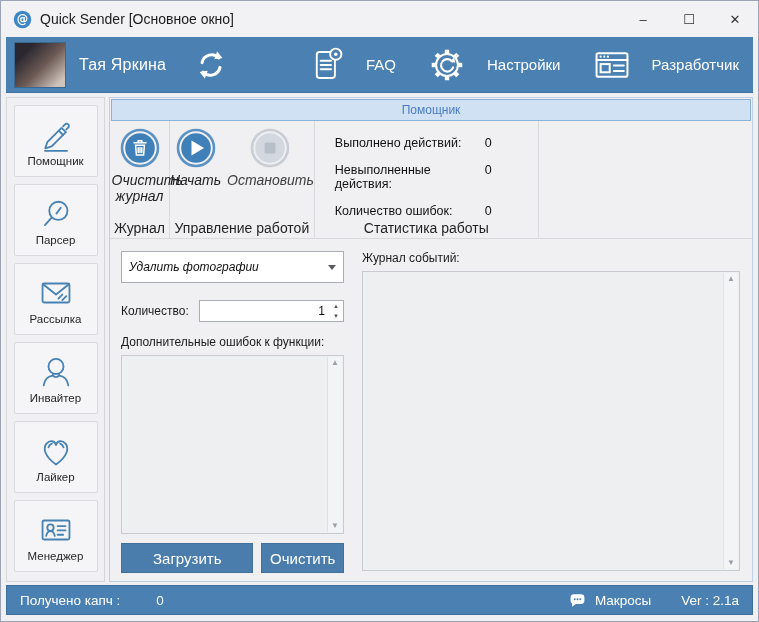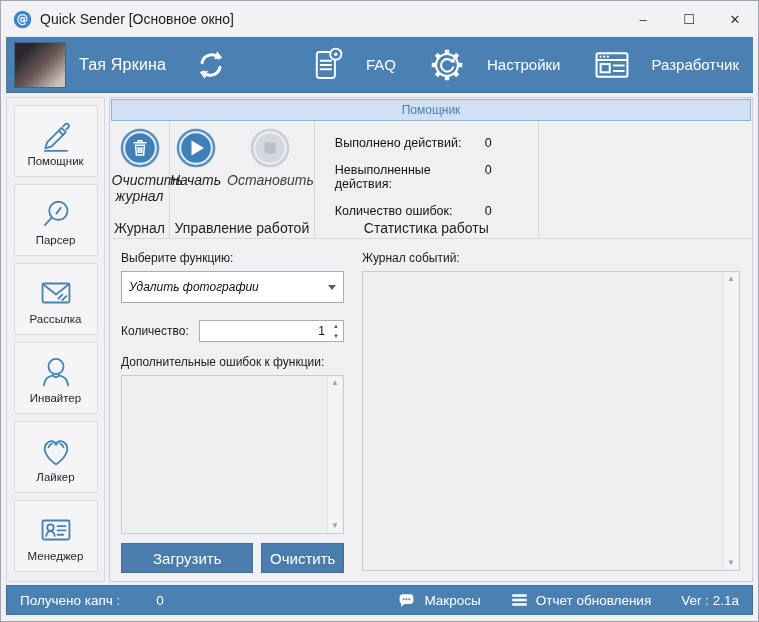--- a/index.html
+++ b/index.html
@@ -285,21 +285,20 @@
             </div>
             <div class="tgroup-label">Статистика работы</div>
           </div>
 
           <div class="tgroup g-rest"></div>
         </div>
 
         <div class="content">
 
           <div class="left-col">
-            <div class="flabel">Выберите функцию:</div>
             <div class="select">
               <span>Удалить фотографии</span>
               <span class="caret"></span>
             </div>
             <div class="qty-row">
               <span class="flabel">Количество:</span>
               <div class="numbox">
                 <span class="numval">1</span>
                 <div class="spinner">
                   <span class="spin">▲</span>
@@ -344,26 +343,18 @@
       <div class="status-right">
         <div class="s-item">
           <svg width="19" height="17" viewBox="0 0 30 27">
             <path d="M4 9 a5.5 5.5 0 0 1 5.5-5.5 h11 A5.5 5.5 0 0 1 26 9 v4.5 a5.5 5.5 0 0 1-5.5 5.5 h-8.5 l-5.5 4.5 v-5.2 A5.5 5.5 0 0 1 4 13.5 z" fill="#ffffff"></path>
             <circle cx="10.5" cy="11.5" r="1.6" fill="#4a80b2"></circle>
             <circle cx="15" cy="11.5" r="1.6" fill="#4a80b2"></circle>
             <circle cx="19.5" cy="11.5" r="1.6" fill="#4a80b2"></circle>
           </svg>
           <span>Макросы</span>
         </div>
-        <div class="s-item">
-          <svg width="17" height="14" viewBox="0 0 20 17">
-            <rect x="1" y="1.5" width="18" height="3" rx="1.2" fill="#ffffff"></rect>
-            <rect x="1" y="7" width="18" height="3" rx="1.2" fill="#ffffff"></rect>
-            <rect x="1" y="12.5" width="18" height="3" rx="1.2" fill="#ffffff"></rect>
-          </svg>
-          <span>Отчет обновления</span>
-        </div>
         <span class="version">Ver : 2.1a</span>
       </div>
     </div>
 
   </div>
 </div>
 
 </body></html>

